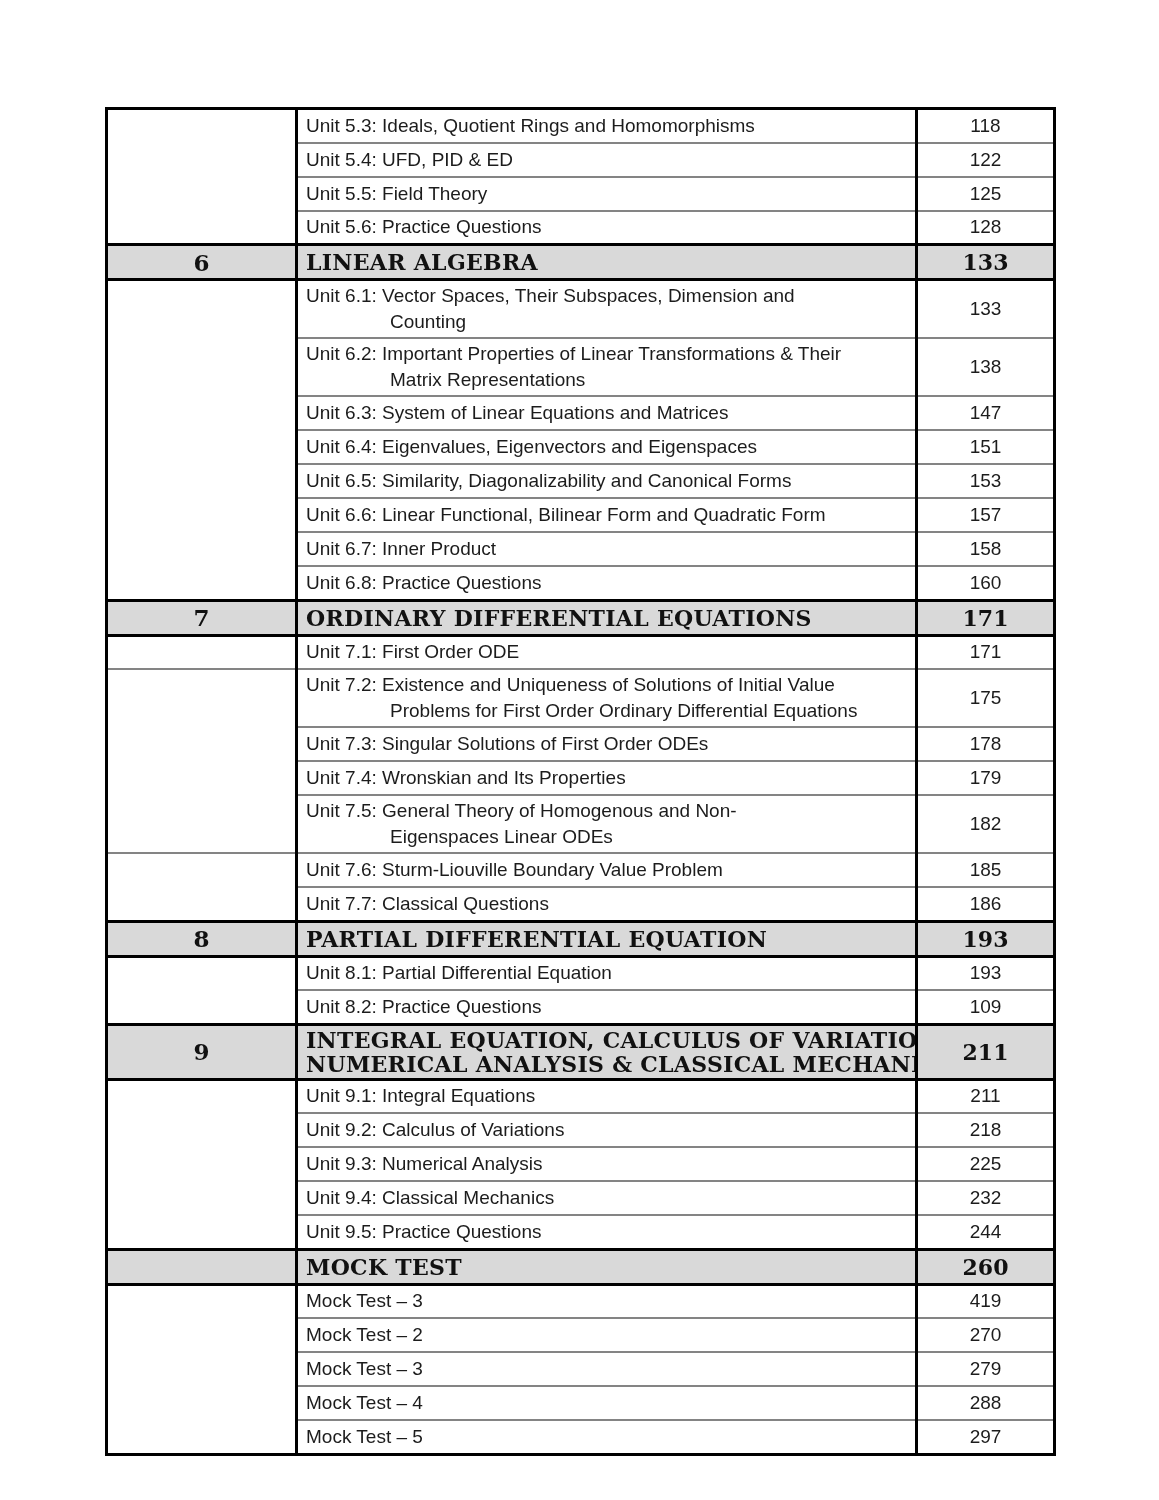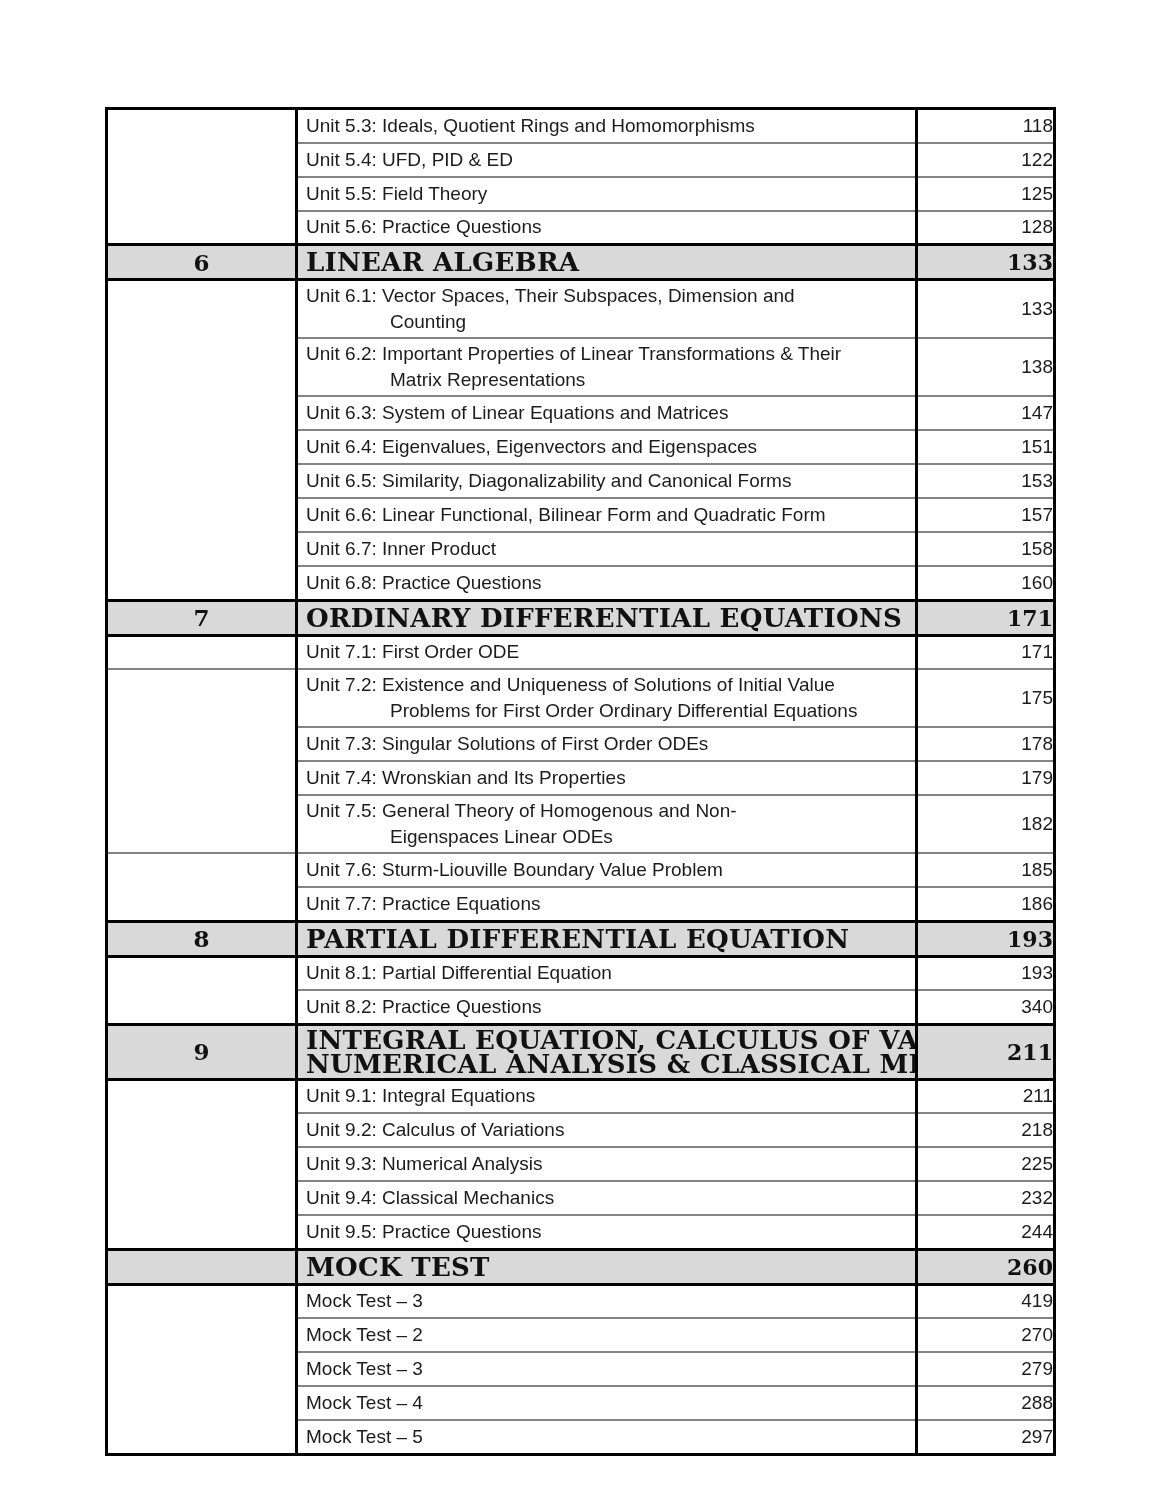--- a/index.html
+++ b/index.html
@@ -63,25 +63,25 @@
     font-family: "DejaVu Serif", serif;
     font-weight: bold;
     font-size: 23px;
   }
   td.col-title {
     padding: 2px 8px 2px 8px;
     font-size: 19px;
     line-height: 26px;
   }
   td.col-page {
-    text-align: right;
+    text-align: center;
     font-size: 19px;
   }
   tr.section td.col-title {
-    font-size: 26px;
+    font-size: 22px;
     line-height: 24px;
     letter-spacing: 0.3px;
     margin-top: 12px;
   }
   tr.section td.col-page {
     font-size: 22px;
   }
 
   .t1 { white-space: nowrap; display: block; }
   .t2 { white-space: nowrap; display: block; padding-left: 84px; }
@@ -224,21 +224,21 @@
         </tr>
         <tr class="unit">
           <td class="col-num" rowspan="2"></td>
           <td class="col-title">
             <span class="t1">Unit 7.6: Sturm-Liouville Boundary Value Problem</span>
           </td>
           <td class="col-page">185</td>
         </tr>
         <tr class="unit">
           <td class="col-title">
-            <span class="t1">Unit 7.7: Practice Equations</span>
+            <span class="t1">Unit 7.7: Classical Questions</span>
           </td>
           <td class="col-page">186</td>
         </tr>
         <tr class="section">
           <td class="col-num" rowspan="1">8</td>
           <td class="col-title">
             <span class="t1">PARTIAL DIFFERENTIAL EQUATION</span>
           </td>
           <td class="col-page">193</td>
         </tr>
@@ -246,21 +246,21 @@
           <td class="col-num" rowspan="2"></td>
           <td class="col-title">
             <span class="t1">Unit 8.1: Partial Differential Equation</span>
           </td>
           <td class="col-page">193</td>
         </tr>
         <tr class="unit">
           <td class="col-title">
             <span class="t1">Unit 8.2: Practice Questions</span>
           </td>
-          <td class="col-page">340</td>
+          <td class="col-page">109</td>
         </tr>
         <tr class="section double">
           <td class="col-num" rowspan="1">9</td>
           <td class="col-title">
             <span class="t1">INTEGRAL EQUATION, CALCULUS OF VARIATION,</span>
             <span class="t2">NUMERICAL ANALYSIS &amp; CLASSICAL MECHANICS</span>
           </td>
           <td class="col-page">211</td>
         </tr>
         <tr class="unit">

